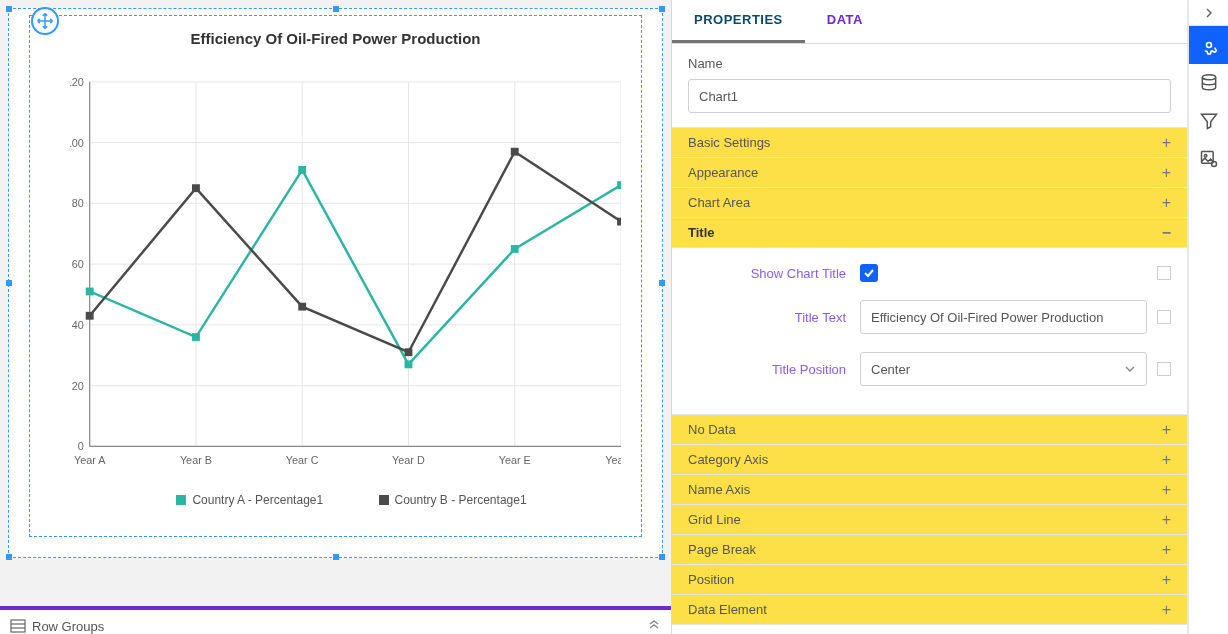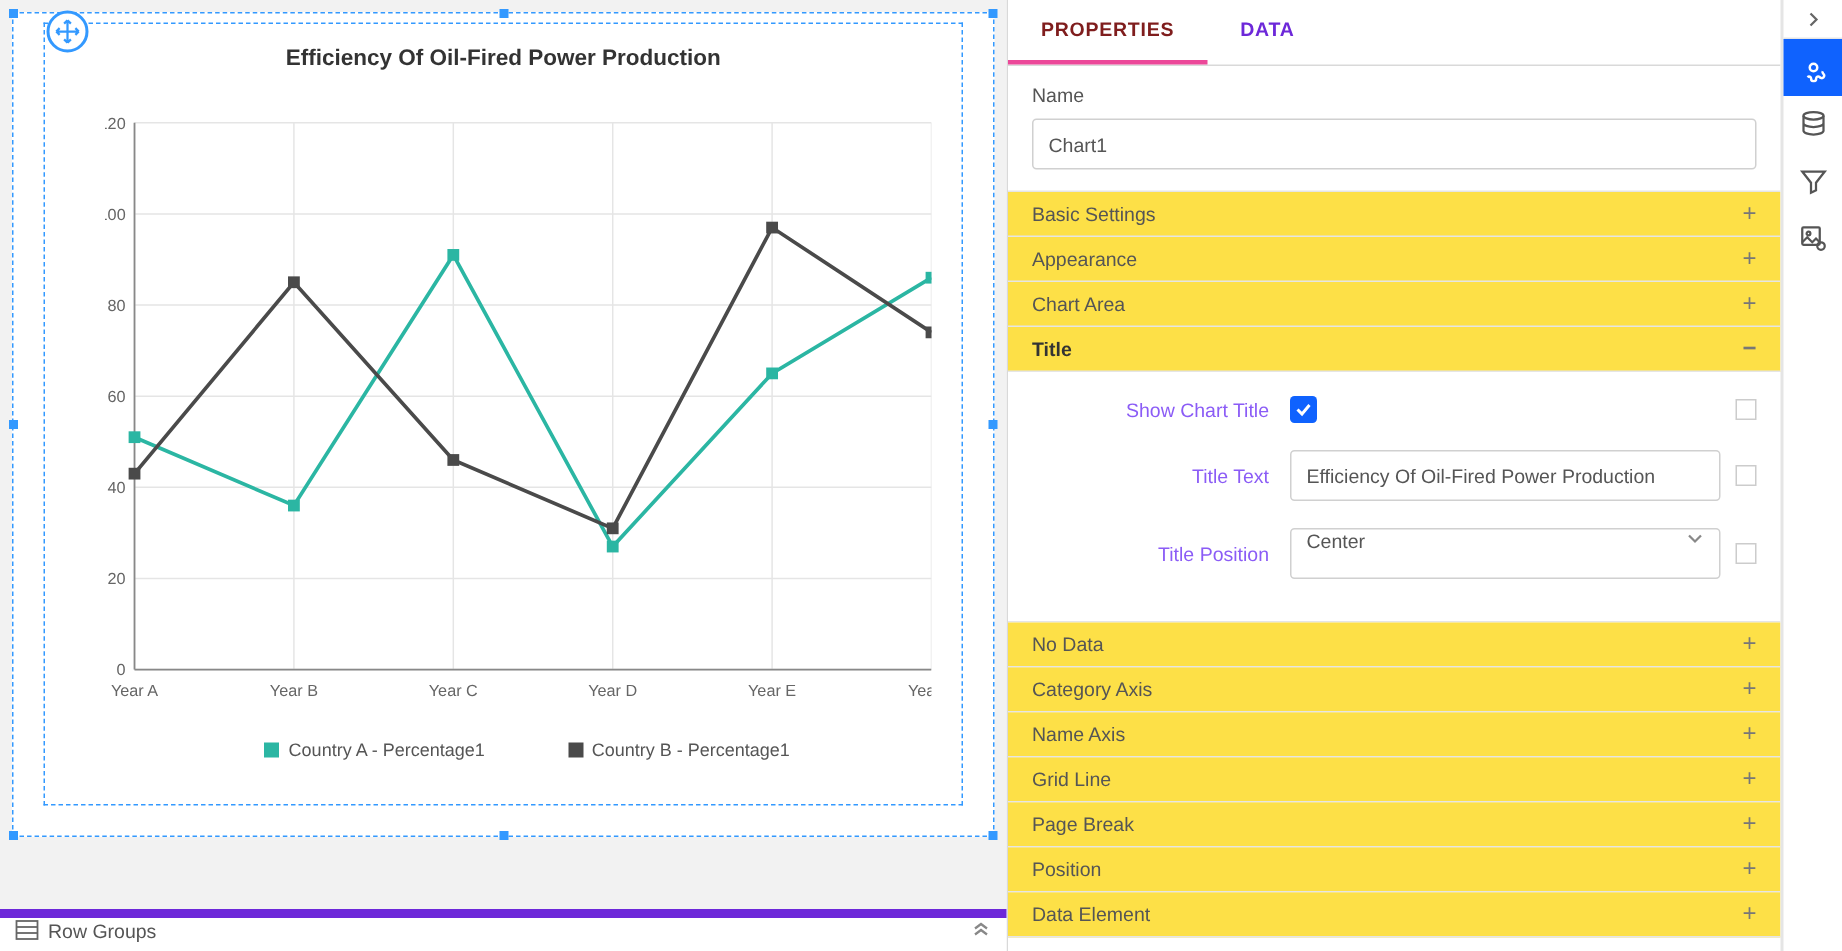--- a/index.html
+++ b/index.html
@@ -12,43 +12,43 @@
 .move-handle { position: absolute; top: -2px; left: 22px; width: 28px; height: 28px; border: 2px solid #3399ff; border-radius: 50%; background: #fff; z-index: 10; display:flex; align-items:center; justify-content:center; }
 .sel-handle { position: absolute; width: 6px; height: 6px; background: #3399ff; }
 .sel-handle.tl{top:-3px;left:-3px;} .sel-handle.tr{top:-3px;right:-3px;} .sel-handle.bl{bottom:-3px;left:-3px;} .sel-handle.br{bottom:-3px;right:-3px;}
 .sel-handle.tc{top:-3px;left:50%;margin-left:-3px;} .sel-handle.bc{bottom:-3px;left:50%;margin-left:-3px;}
 .sel-handle.lc{top:50%;left:-3px;margin-top:-3px;} .sel-handle.rc{top:50%;right:-3px;margin-top:-3px;}
 .chart-title { text-align: center; font-weight: bold; font-size: 15px; padding-top: 14px; }
 .plot-area { position: absolute; top: 58px; left: 40px; right: 20px; bottom: 70px; }
 .legend { position: absolute; bottom: 28px; left: 0; right: 0; text-align: center; font-size: 12px; color: #555; }
 .legend-item { display: inline-flex; align-items: center; margin: 0 10px; padding-left: 32px; }
 .legend-swatch { width: 10px; height: 10px; display: inline-block; margin-right: 6px; }
-.groups-bar { height: 28px; border-top: 6px solid #6d28d9; display: flex; align-items: flex-start; font-size: 13px; color: #555; background: #fff; }
+.groups-bar { height: 28px; border-top: 4px solid #6d28d9; display: flex; align-items: flex-end; font-size: 13px; color: #555; background: #fff; }
 .group-segment { flex: 1; display: flex; align-items: center; padding: 0 10px; gap: 6px; }
 .group-segment + .group-segment { border-left: 1px solid #d9d9d9; }
 .chevrons { color: #888; padding-right: 10px; }
 
 .props-panel { flex: 1; height: 634px; border-right: 1px solid #e5e5e5; overflow-y: auto; display: flex; flex-direction: column; }
 .tabs { display: flex; border-bottom: 1px solid #d9d9d9; height: 44px; }
 .tab { padding: 12px 22px; font-weight: 600; letter-spacing: .5px; color: #6d28d9; cursor: pointer; }
-.tab.active { color: #7f1d1d; border-bottom: 3px solid #ec4899; }
+.tab.active { color: #0c4a6e; border-bottom: 3px solid #737373; }
 .section-name { padding: 12px 16px 8px; color: #555; }
 .text-input { margin: 0 16px 14px; width: calc(100% - 32px); height: 34px; border: 1px solid #d0d0d0; border-radius: 3px; padding: 0 10px; font-size: 13px; color: #555; }
 .accordion { border-top: 1px solid #e5e5e5; }
 .acc-row { display: flex; align-items: center; justify-content: space-between; height: 30px; padding: 0 16px; background: #fde047; border-bottom: 1px solid #e5e5e5; cursor: pointer; color: #555; }
 .acc-row.expanded { font-weight: 600; color: #333; }
 .acc-plus { font-size: 16px; color: #777; }
 .acc-body { padding: 16px 16px 10px; border-bottom: 1px solid #e5e5e5; }
 .prop-row { display: flex; align-items: center; margin-bottom: 18px; }
 .prop-label { width: 172px; text-align: right; padding-right: 14px; color: #8b5cf6; }
 .prop-field { flex: 1; display: flex; align-items: center; gap: 10px; }
 .checkbox { width: 18px; height: 18px; border-radius: 3px; display: inline-flex; align-items: center; justify-content: center; }
 .checkbox.checked { background: #0f62fe; }
 .field-text { flex: 1; height: 34px; border: 1px solid #d0d0d0; border-radius: 3px; padding: 0 10px; font-size: 13px; color: #555; }
-.select { flex: 1; height: 34px; border: 1px solid #d0d0d0; border-radius: 3px; padding: 0 10px; display: flex; align-items: flex-start; justify-content: space-between; color: #555; }
+.select { flex: 1; height: 34px; border: 1px solid #d0d0d0; border-radius: 3px; padding: 0 10px; display: flex; align-items: center; justify-content: space-between; color: #555; }
 .small-check { width: 14px; height: 14px; border: 1px solid #ccc; }
 .right-rail { width: 40px; background: #fff; border-left: 1px solid #e5e5e5; display: flex; flex-direction: column; align-items: center; }
 .rail-collapse { height: 26px; width: 100%; display: flex; align-items: center; justify-content: center; border-bottom: 1px solid #e5e5e5; color: #666; }
 .rail-btn { width: 40px; height: 38px; display: flex; align-items: center; justify-content: center; cursor: pointer; }
 .rail-btn.active { background: #0f62fe; color: #fff; }
 .rail-btn svg { width: 20px; height: 20px; }
 </style>
 </head>
 <body>
 

